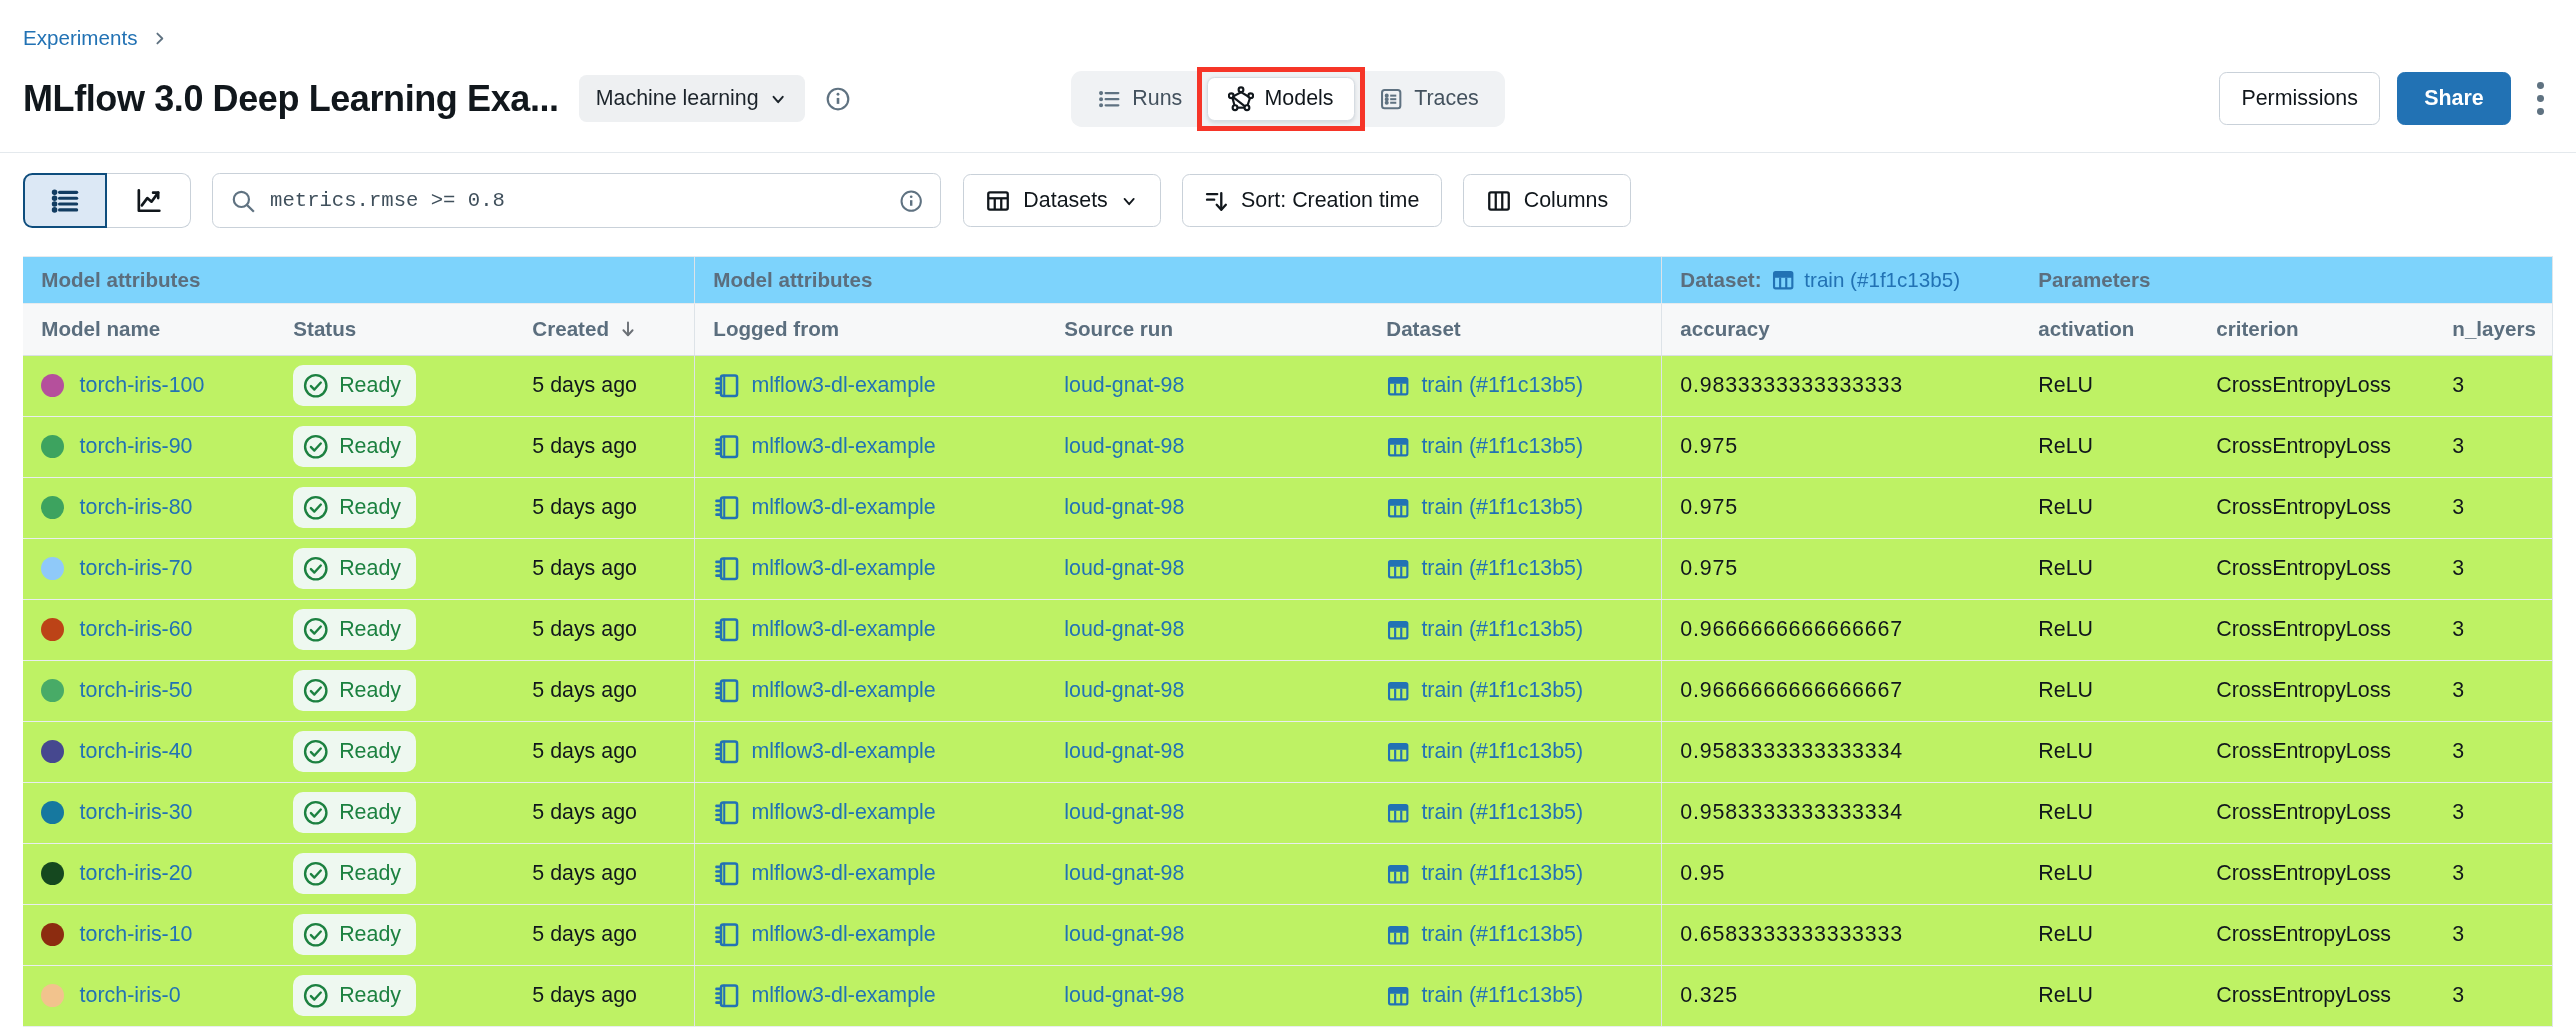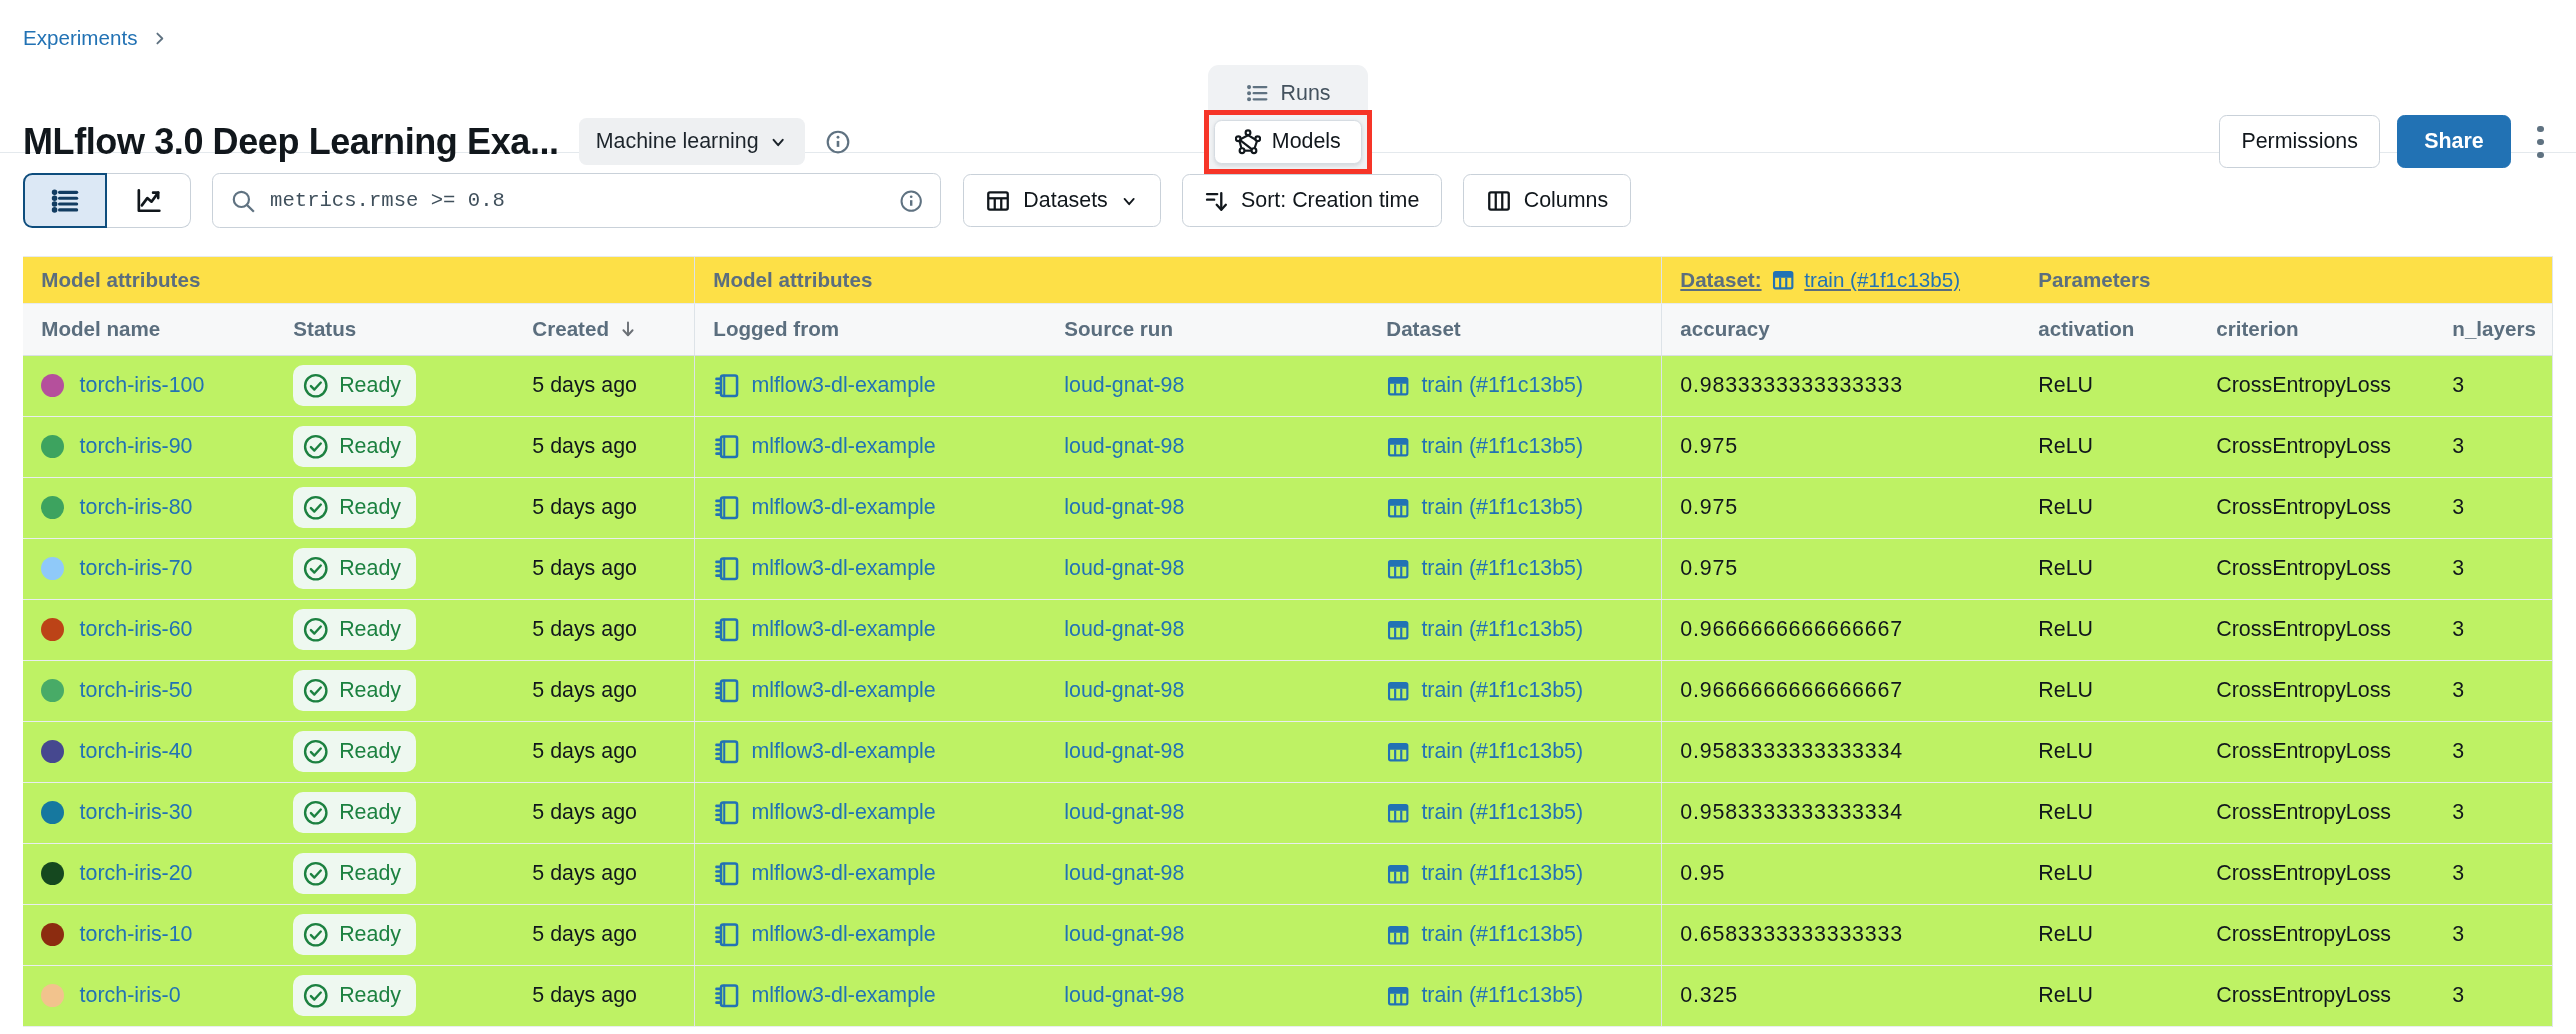--- a/index.html
+++ b/index.html
@@ -15,21 +15,21 @@
   .breadcrumb a { color:#2272b4; font-size:20.6px; }
 
   
   .header-row { display:grid; grid-template-columns:1fr auto 1fr; align-items:center; margin-top:15.3px; height:67px; }
   .header-left { display:flex; align-items:center; gap:20px; min-width:0; }
   h1.title { font-size:36px; font-weight:700; letter-spacing:-0.4px; white-space:nowrap; }
   .domain-pill { display:flex; align-items:center; gap:10.7px; background:#eef0f2; border-radius:7.6px;
     height:47px; padding:0 17px; font-size:21.4px; color:#1c242b; cursor:pointer; }
 
   .tabs { justify-self:center; display:flex; align-items:center; gap:4.6px; background:#f0f2f4;
-    border-radius:10.7px; padding:6.1px;flex-direction:column; }
+    border-radius:10.7px; padding:6.1px; }
   .tab { display:flex; align-items:center; gap:10.7px; height:44px; padding:0 20px; border-radius:7.6px;
     font-size:21.4px; color:#44525e; background:transparent; border:none; cursor:pointer;
     font-family:inherit; white-space:nowrap; }
   .tab.selected { background:#fff; color:#11171c; border:1.5px solid #d6dce2; box-shadow:0 1.5px 3.8px rgba(20,40,60,.12); }
   .models-wrap { position:relative; }
   .red-box { position:absolute; inset:-10px; border:5.3px solid #f63528; pointer-events:none; z-index:5; }
 
   .header-right { justify-self:end; display:flex; align-items:center; gap:17px; }
   .btn { display:flex; align-items:center; gap:12.2px; height:53px; border:1.5px solid #c9d1d9; border-radius:7.6px;
     background:#fff; font-size:21.4px; color:#11171c; padding:0 21.4px; cursor:pointer; font-family:inherit; white-space:nowrap; }
@@ -47,23 +47,23 @@
   .toggle.first { border-radius:9.2px 0 0 9.2px; }
   .toggle.last  { border-radius:0 9.2px 9.2px 0; border-left:none; }
   .toggle.selected { background:#dce8f5; border:2.3px solid #0e4d7d; }
   .searchbox { display:flex; align-items:center; gap:13.7px; width:729px; height:55px;
     border:1.5px solid #c9d1d9; border-radius:7.6px; padding:0 17px; background:#fff;font-family:Liberation Mono, monospace; }
   .searchbox .value { font-size:20.6px; color:#40505c; flex:1; white-space:nowrap; overflow:hidden; }
 
   
   .table { margin:27.5px 23px 0 23px; border-top:1.5px solid #e7ebee; border-right:1.5px solid #dfe5ea; }
   .grid { display:grid; grid-template-columns:252px 239px 181px 351px 322px 294px 358px 178px 236px minmax(92px,1fr); }
-  .group-row { height:47px; background:#fde047; border-bottom:1.5px solid #e7ebee; align-items:center; }
+  .group-row { height:47px; background:#7dd3fc; border-bottom:1.5px solid #e7ebee; align-items:center; }
   .ghead { display:flex; align-items:center; gap:9.2px; padding-left:18.3px; font-size:20.6px; font-weight:700; color:#5b6e7e; white-space:nowrap; overflow:hidden; }
-  .g1 { grid-column:1/4; } .g2 { grid-column:4/7; } .g3 { grid-column:7/8;text-decoration:underline; } .g4 { grid-column:8/11; }
+  .g1 { grid-column:1/4; } .g2 { grid-column:4/7; } .g3 { grid-column:7/8; } .g4 { grid-column:8/11; }
   .col-head-row { height:52px; background:#f7f8f9; border-bottom:1.5px solid #d9dfe4; align-items:center; }
   .chead { display:flex; align-items:center; gap:9.2px; padding-left:18.3px; font-size:20.6px; font-weight:700; color:#5b6e7e; white-space:nowrap; overflow:hidden; }
   .bdr { border-right:1.5px solid #dde3e8; height:100%; }
   .trow { height:61px; border-bottom:1.5px solid #e9edf0; background:#bef264; }
   .cell { display:flex; align-items:center; gap:10.7px; padding-left:18.3px; font-size:21.4px; color:#11171c; white-space:nowrap; overflow:hidden; }
   .cell a { color:#2272b4; font-size:21.4px; }
   .dot { width:23px; height:23px; border-radius:50%; flex:none; margin-right:4.6px; }
   .badge { display:flex; align-items:center; gap:9.2px; background:#eef8f0; border-radius:10px; padding:6.9px 15.3px 6.9px 9.2px; }
   .badge span { color:#1c8140; font-size:21.4px; }
   .num { letter-spacing:0.8px; }

